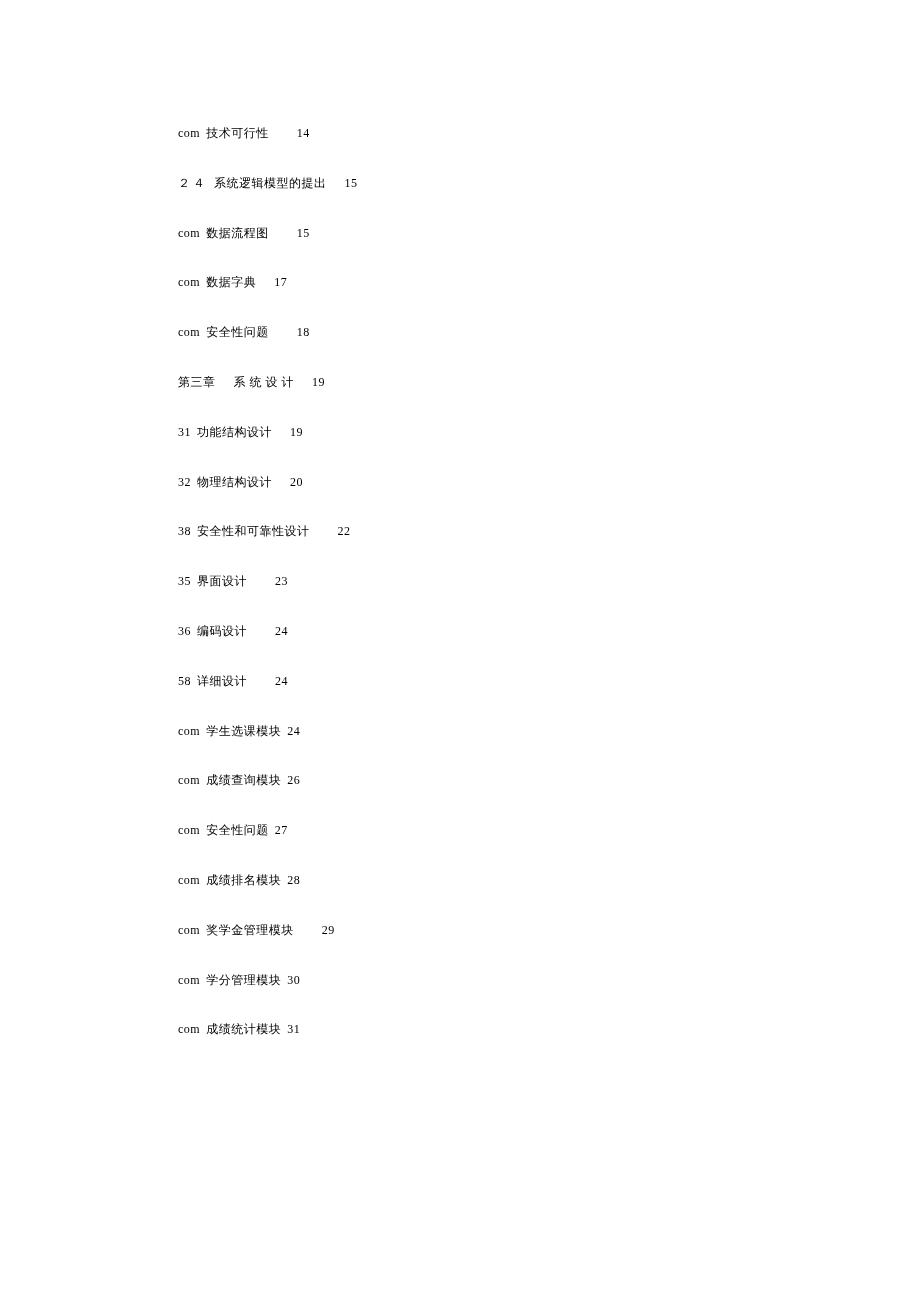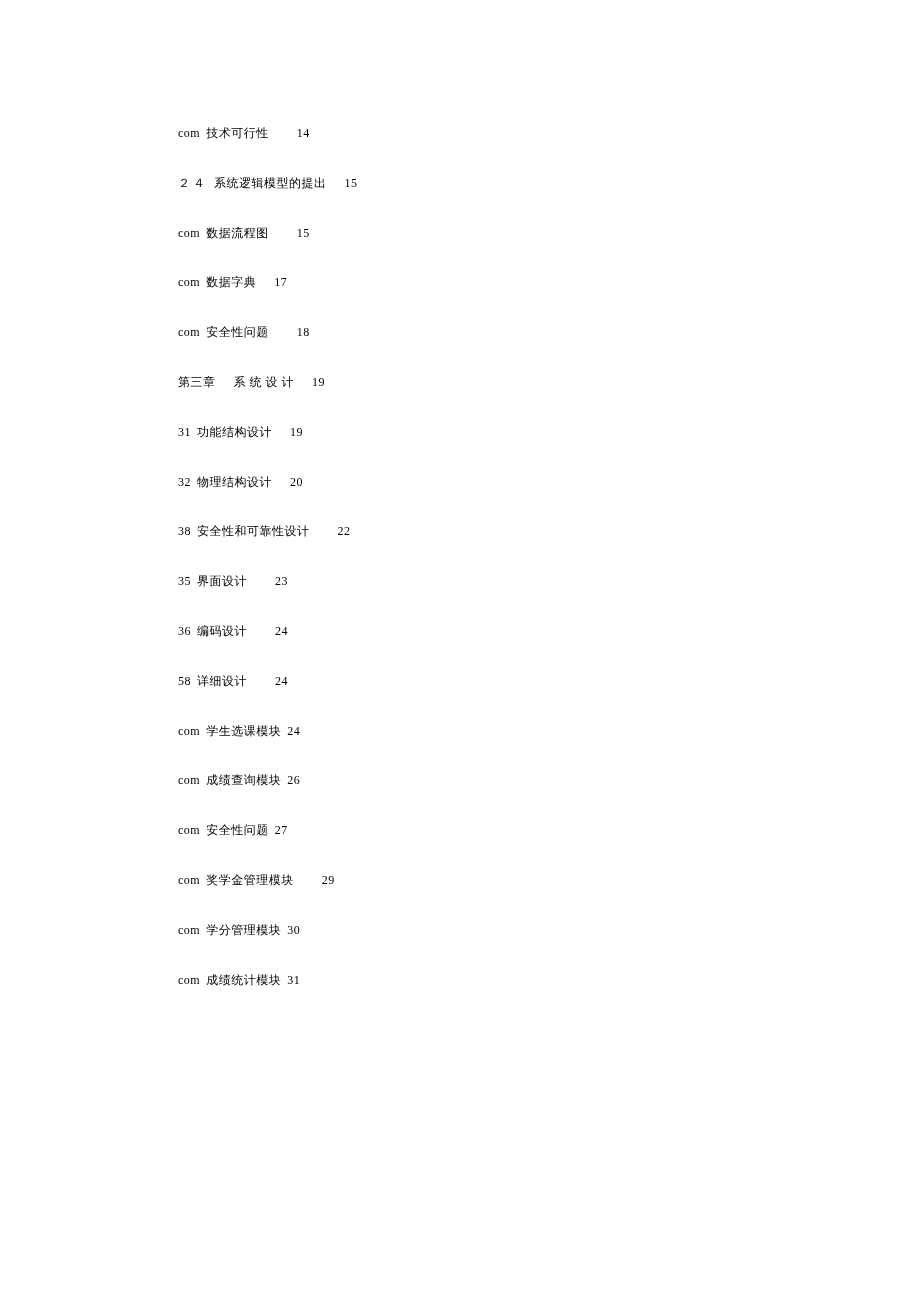--- a/index.html
+++ b/index.html
@@ -56,17 +56,18 @@
       <div class="toc-line"><span class="prefix">第三章</span><span class="gap-small"></span><span class="title-text">系 统 设 计</span><span class="gap-small"></span><span>19</span></div>
       <div class="toc-line"><span class="prefix">31</span><span class="title-text">功能结构设计</span><span class="gap-small"></span><span>19</span></div>
       <div class="toc-line"><span class="prefix">32</span><span class="title-text">物理结构设计</span><span class="gap-small"></span><span>20</span></div>
       <div class="toc-line"><span class="prefix">38</span><span class="title-text">安全性和可靠性设计</span><span class="gap-med"></span><span>22</span></div>
       <div class="toc-line"><span class="prefix">35</span><span class="title-text">界面设计</span><span class="gap-med"></span><span>23</span></div>
       <div class="toc-line"><span class="prefix">36</span><span class="title-text">编码设计</span><span class="gap-med"></span><span>24</span></div>
       <div class="toc-line"><span class="prefix">58</span><span class="title-text">详细设计</span><span class="gap-med"></span><span>24</span></div>
       <div class="toc-line"><span class="prefix">com</span><span class="title-text">学生选课模块</span><span>24</span></div>
       <div class="toc-line"><span class="prefix">com</span><span class="title-text">成绩查询模块</span><span>26</span></div>
       <div class="toc-line"><span class="prefix">com</span><span class="title-text">安全性问题</span><span>27</span></div>
+      <div class="toc-line"><span class="prefix">com</span><span class="title-text">成绩排名模块</span><span>28</span></div>
       <div class="toc-line"><span class="prefix">com</span><span class="title-text">奖学金管理模块</span><span class="gap-med"></span><span>29</span></div>
       <div class="toc-line"><span class="prefix">com</span><span class="title-text">学分管理模块</span><span>30</span></div>
       <div class="toc-line"><span class="prefix">com</span><span class="title-text">成绩统计模块</span><span>31</span></div>
     </div>
 </div>
 
 </body></html>

